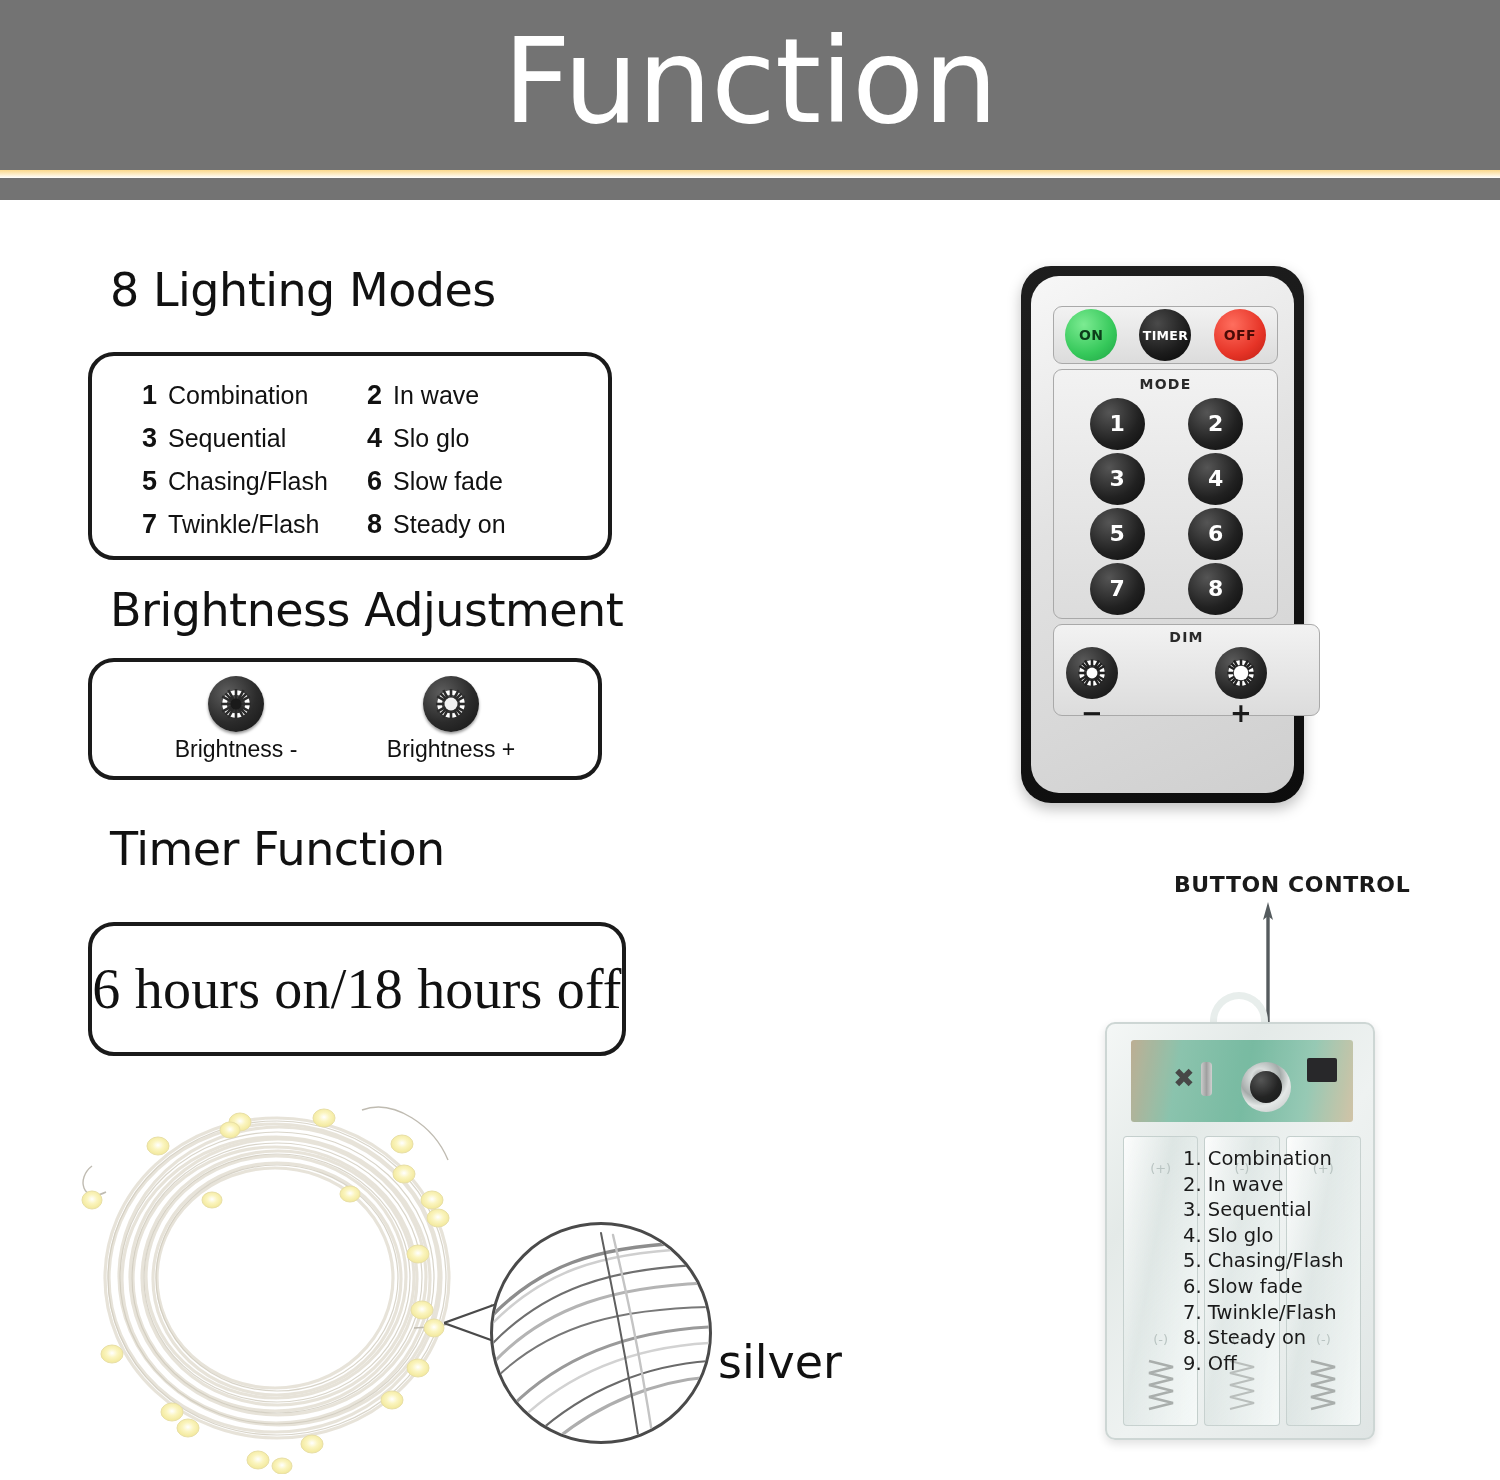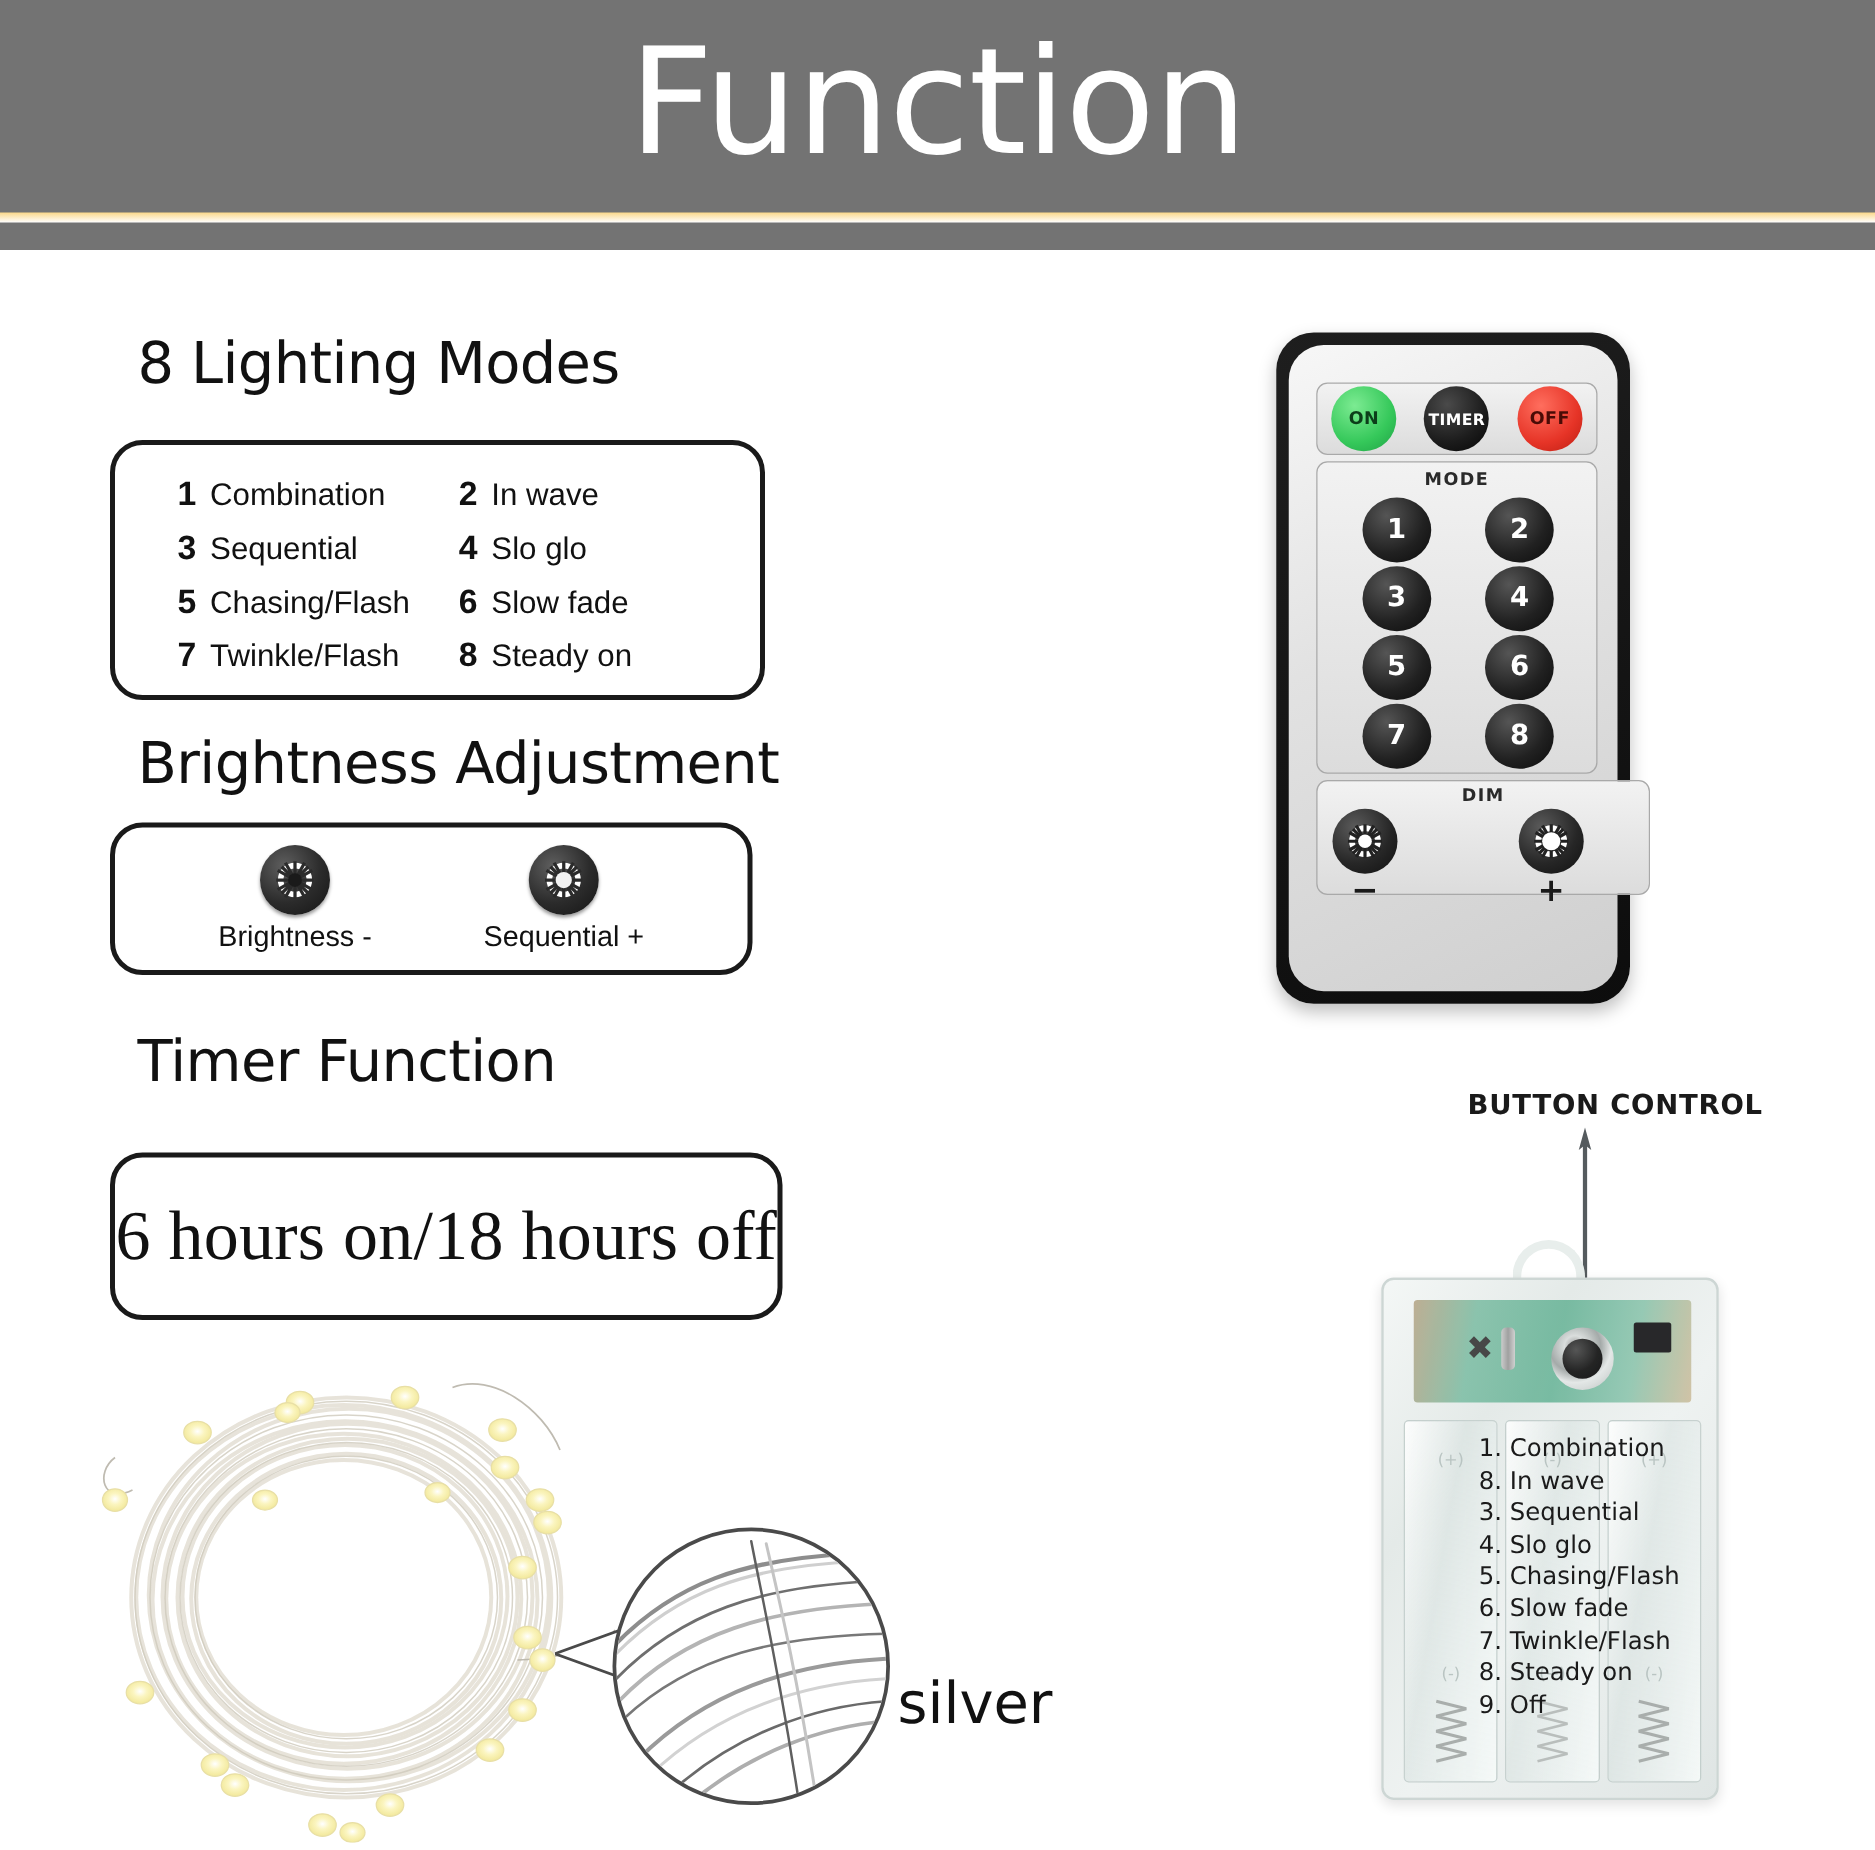--- a/index.html
+++ b/index.html
@@ -480,21 +480,21 @@
               <line x1="32.6" y1="11.4" x2="11.4" y2="32.6"></line>
               <line x1="14.3" y1="8.2" x2="29.7" y2="35.8"></line>
               <line x1="29.7" y1="8.2" x2="14.3" y2="35.8"></line>
               <line x1="8.2" y1="14.3" x2="35.8" y2="29.7"></line>
               <line x1="8.2" y1="29.7" x2="35.8" y2="14.3"></line>
             </g>
             <circle cx="22" cy="22" r="6.5" fill="#f2f2f2"></circle>
           </g>
         </svg>
       </div>
-      <div class="bright-caption">Sequential +</div>
+      <div class="bright-caption">Brightness +</div>
     </div>
   </div>
 </div>
 
 <div class="heading" id="h-timer">Timer Function</div>
 
 <div class="rbox" id="box-timer">
   <div class="timer-text">6 hours on/18 hours off</div>
 </div>
 
@@ -606,21 +606,21 @@
       <div class="polarity pol-top">(+)</div>
       <div class="polarity pol-bot">(-)</div>
       <svg class="spring" viewBox="0 0 30 54">
         <path d="M3 52 L27 46 L3 40 L27 34 L3 28 L27 22 L3 16 L27 10 L3 4" fill="none" stroke="#a9aeac" stroke-width="2.4"></path>
       </svg>
     </div>
   </div>
 
   <div class="batt-list">
     <div class="batt-list-item">1. Combination</div>
-    <div class="batt-list-item">8. In wave</div>
+    <div class="batt-list-item">2. In wave</div>
     <div class="batt-list-item">3. Sequential</div>
     <div class="batt-list-item">4. Slo glo</div>
     <div class="batt-list-item">5. Chasing/Flash</div>
     <div class="batt-list-item">6. Slow fade</div>
     <div class="batt-list-item">7. Twinkle/Flash</div>
     <div class="batt-list-item">8. Steady on</div>
     <div class="batt-list-item">9. Off</div>
   </div>
 </div>
 

